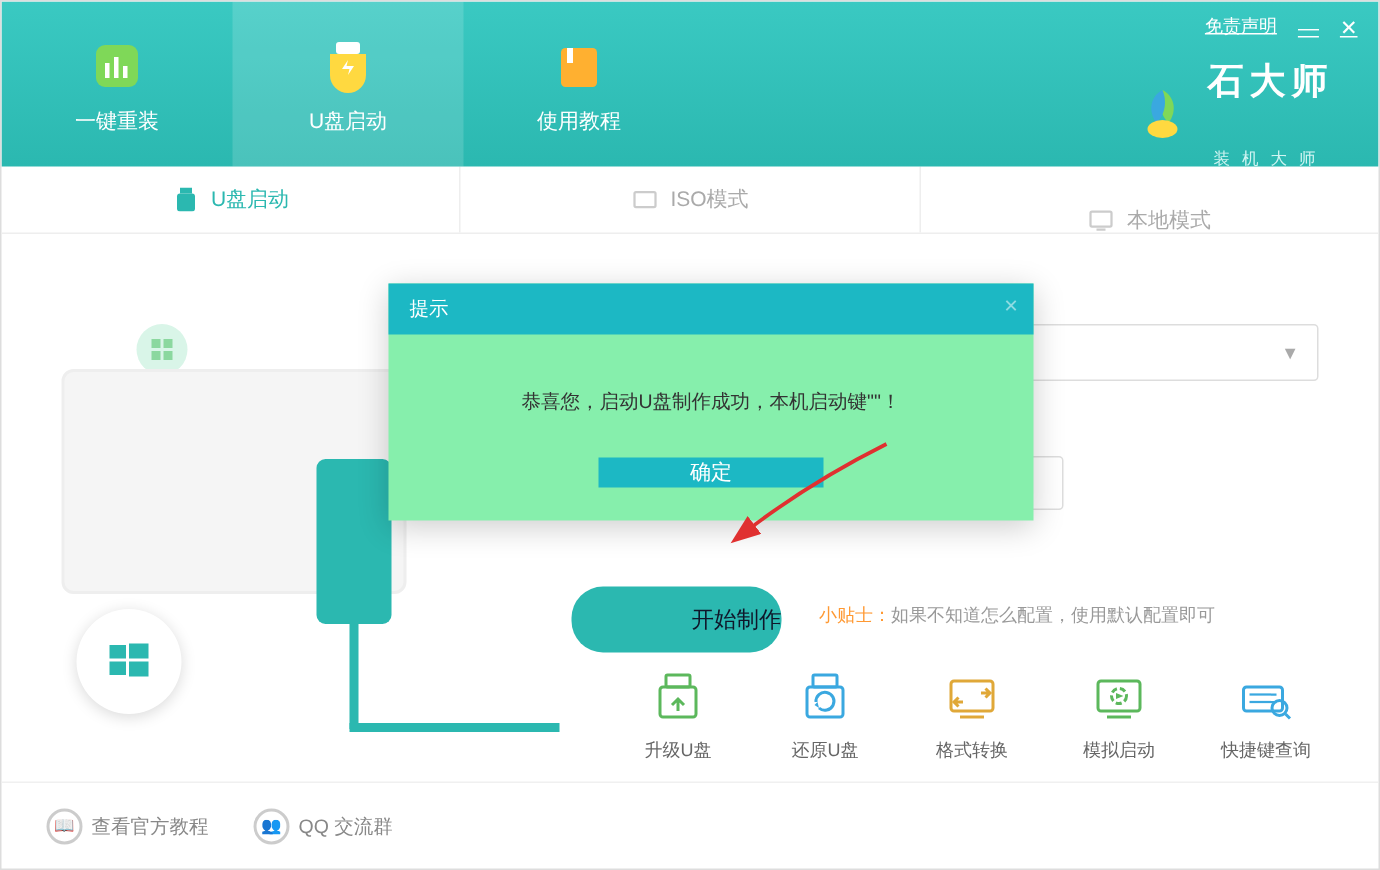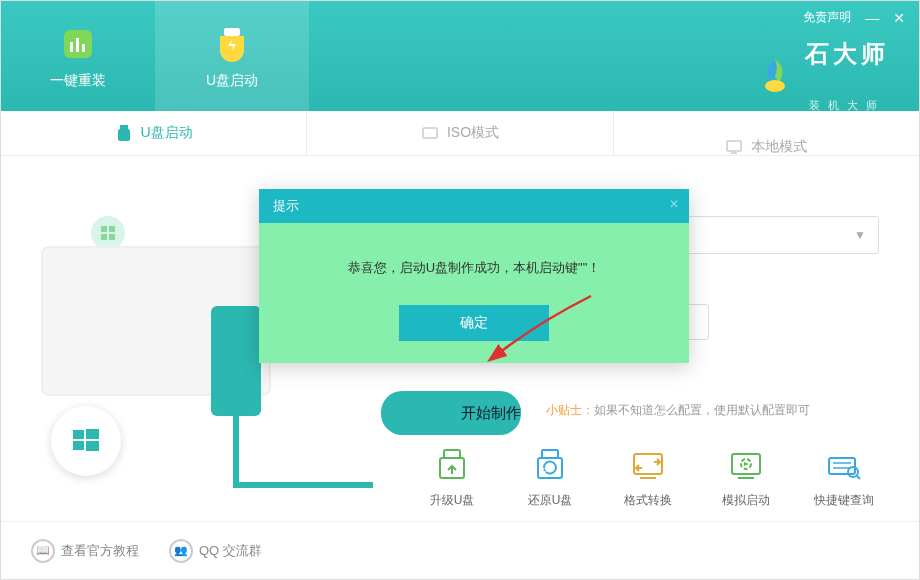--- a/index.html
+++ b/index.html
@@ -6,21 +6,21 @@
     body { width: 920px; height: 580px; background: #fff; position: relative; overflow: hidden; border: 1px solid #ddd; }
     
     .header { height: 110px; background: linear-gradient(to bottom, #3ac9c2, #2bb8b0); display: flex; align-items: center; position: relative; }
     .header-tabs { display: flex; height: 100%; }
     .header-tab { width: 154px; display: flex; flex-direction: column; align-items: center; justify-content: center; color: #fff; cursor: pointer; gap: 6px; }
     .header-tab.active { background: rgba(255,255,255,0.15); }
     .header-tab .icon-box { width: 44px; height: 44px; display: flex; align-items: center; justify-content: center; }
     .header-tab-label { font-size: 14px; }
     
     .header-right { position: absolute; right: 0; top: 0; height: 100%; display: flex; flex-direction: column; align-items: flex-end; }
-    .window-controls { display: flex; align-items: center; gap: 14px; padding: 8px 14px; color: #fff; font-size: 12px; }
+    .window-controls { display: flex; align-items: center; gap: 14px; padding: 8px 14px; color: #fff; font-size: 12px; text-decoration: underline; }
     .win-btn { cursor: pointer; font-size: 14px; }
     .brand { display: flex; align-items: center; gap: 10px; padding-right: 30px; margin-top: 4px; }
     .brand-logo { width: 40px; height: 40px; }
     .brand-text { display: flex; flex-direction: column; gap: 28px; }
     .brand-title { color: #fff; font-size: 24px; font-weight: bold; letter-spacing: 4px; }
     .brand-sub { color: #d0f5f2; font-size: 11px; letter-spacing: 8px; text-align: center; }
     
     .subtabs { height: 45px; display: flex; border-bottom: 1px solid #eee; }
     .subtab { flex: 1; display: flex; align-items: center; justify-content: center; gap: 8px; color: #aaa; font-size: 14px; cursor: pointer; border-right: 1px solid #eee; }
     .subtab:last-child { border-right: none; margin-top: 27px; }
@@ -56,21 +56,21 @@
     
     .footer { position: absolute; bottom: 0; left: 0; right: 0; height: 58px; display: flex; align-items: center; padding: 0 30px; gap: 30px; border-top: 1px solid #f0f0f0; }
     .footer-link { display: flex; align-items: center; gap: 6px; color: #888; font-size: 13px; cursor: pointer; }
     .footer-link .ficon { width: 24px; height: 24px; border: 2px solid #ccc; border-radius: 50%; display: flex; align-items: center; justify-content: center; font-size: 11px; }
     
     .modal { position: absolute; left: 258px; top: 188px; width: 430px; background: #86efac; box-shadow: 0 4px 20px rgba(0,0,0,0.2); }
     .modal-header { height: 34px; background: #1cb8c4; color: #fff; display: flex; align-items: center; padding: 0 14px; font-size: 13px; position: relative; }
     .modal-close { position: absolute; right: 10px; top: 8px; color: rgba(255,255,255,0.5); cursor: pointer; font-size: 12px; }
     .modal-body { padding: 36px 30px 28px; text-align: center; font-size: 13px; color: #333; }
     .modal-footer { padding: 0 0 22px; display: flex; justify-content: center; }
-    .modal-ok { width: 150px; height: 36px; background: #1cb8c4; color: #fff; display: flex; align-items: center; justify-content: center; font-size: 14px; cursor: pointer; }
+    .modal-ok { width: 150px; height: 20px; background: #1cb8c4; color: #fff; display: flex; align-items: center; justify-content: center; font-size: 14px; cursor: pointer; }
     
     .red-arrow { position: absolute; left: 480px; top: 290px; pointer-events: none; z-index: 100; }
   </style>
 </head>
 <body>
 
 <div class="header">
   <div class="header-tabs">
     <div class="header-tab">
       <div class="icon-box">
@@ -85,20 +85,29 @@
     </div>
     <div class="header-tab active">
       <div class="icon-box">
         <svg width="40" height="40" viewBox="0 0 40 40">
             <rect x="12" y="4" width="16" height="8" rx="2" fill="#fff"></rect>
             <path d="M8 12 h24 v14 a12 12 0 0 1 -12 12 a12 12 0 0 1 -12 -12 z" fill="#ffd940"></path>
             <path d="M16 22 l4 -6 l-1 4 h5 l-4 6 l1 -4 z" fill="#fff"></path>
           </svg>
       </div>
       <span class="header-tab-label">U盘启动</span>
+    </div>
+    <div class="header-tab">
+      <div class="icon-box">
+        <svg width="40" height="40" viewBox="0 0 40 40">
+            <rect x="8" y="8" width="24" height="26" rx="3" fill="#ffb030"></rect>
+            <rect x="12" y="8" width="4" height="10" fill="#fff"></rect>
+          </svg>
+      </div>
+      <span class="header-tab-label">使用教程</span>
     </div>
   </div>
   <div class="header-right">
     <div class="window-controls">
       <span>免责声明</span>
       <span class="win-btn">—</span>
       <span class="win-btn">✕</span>
     </div>
     <div class="brand">
       <div class="brand-logo">

